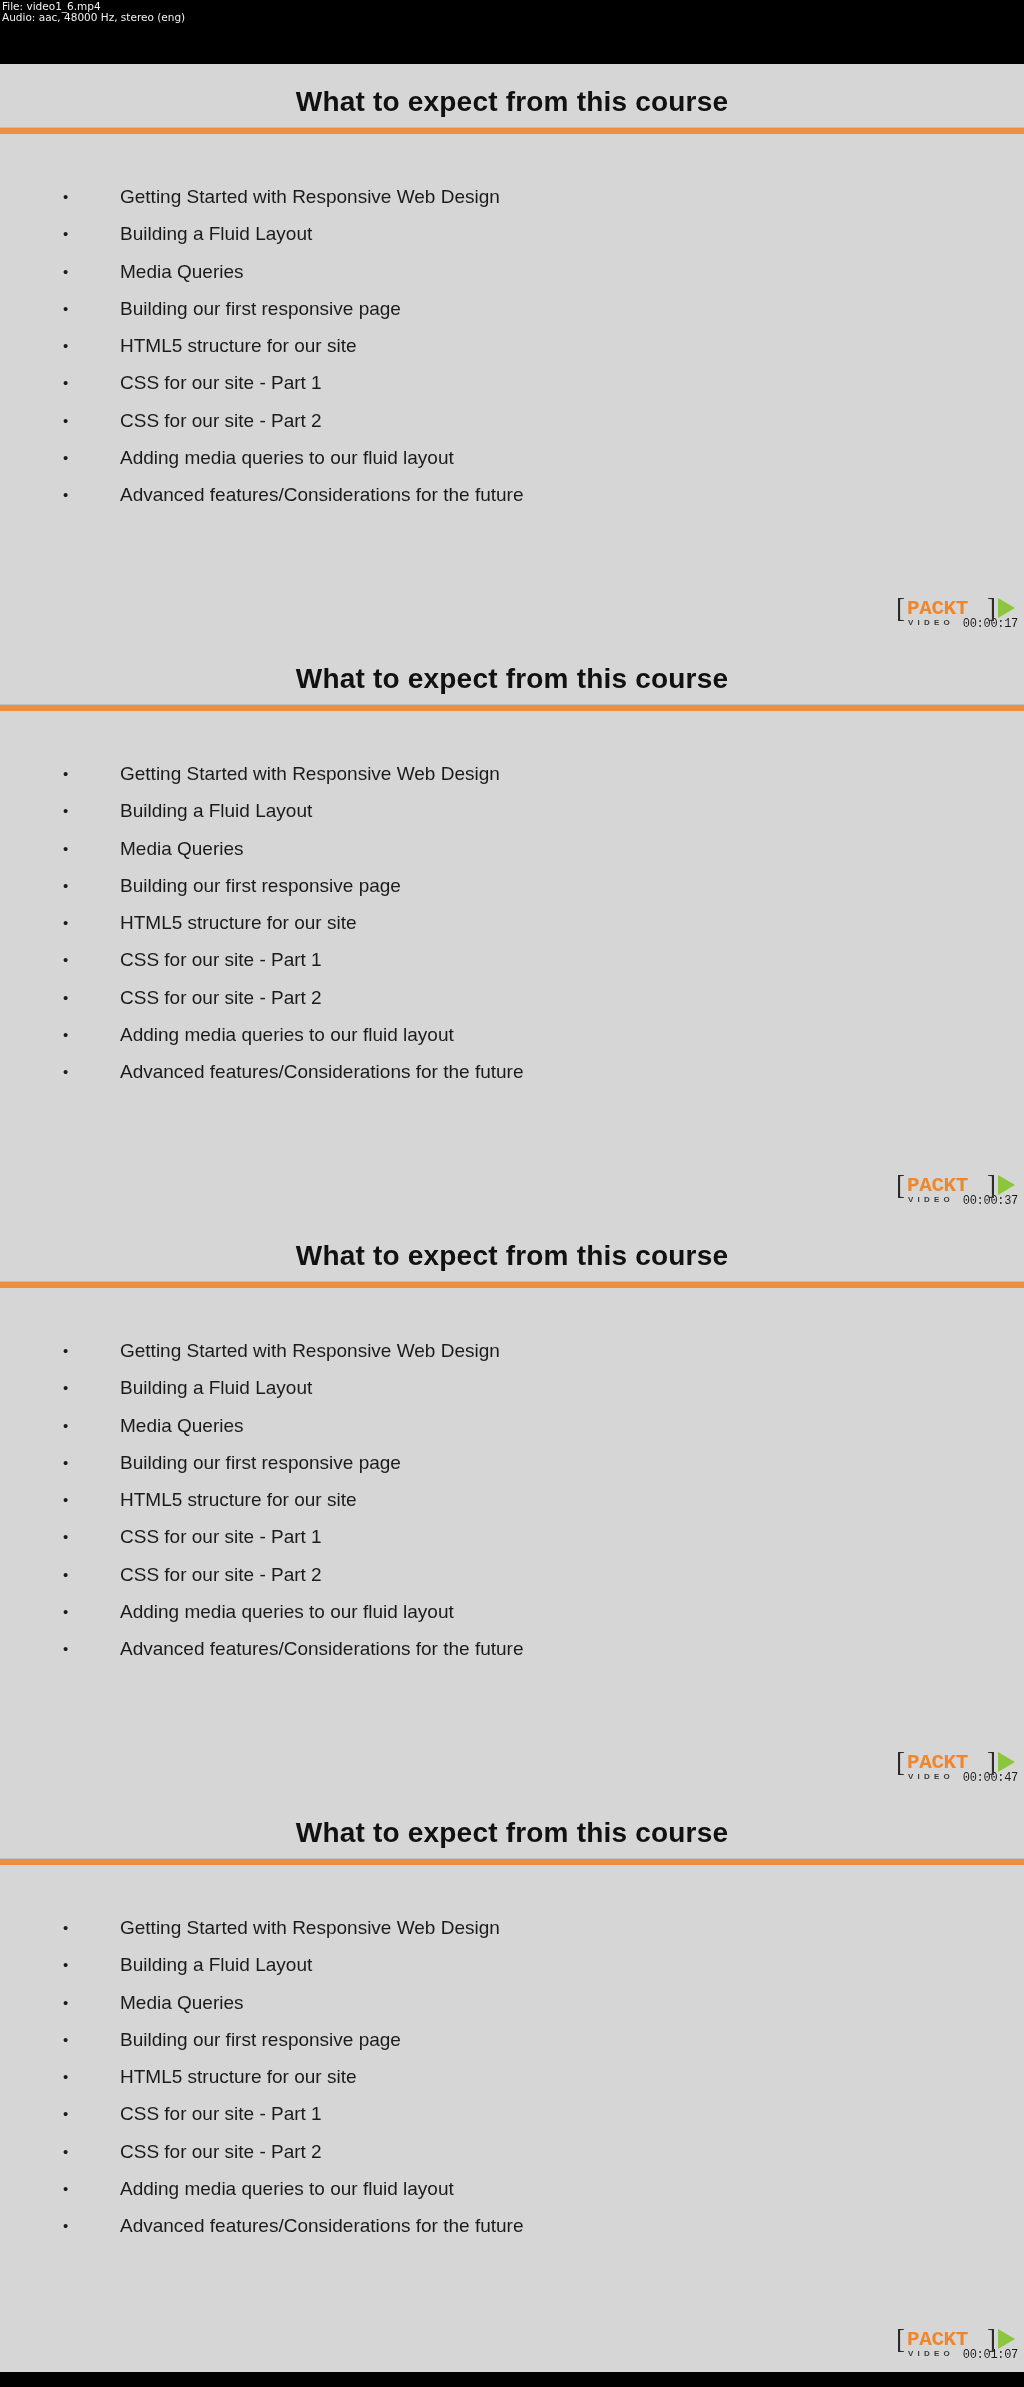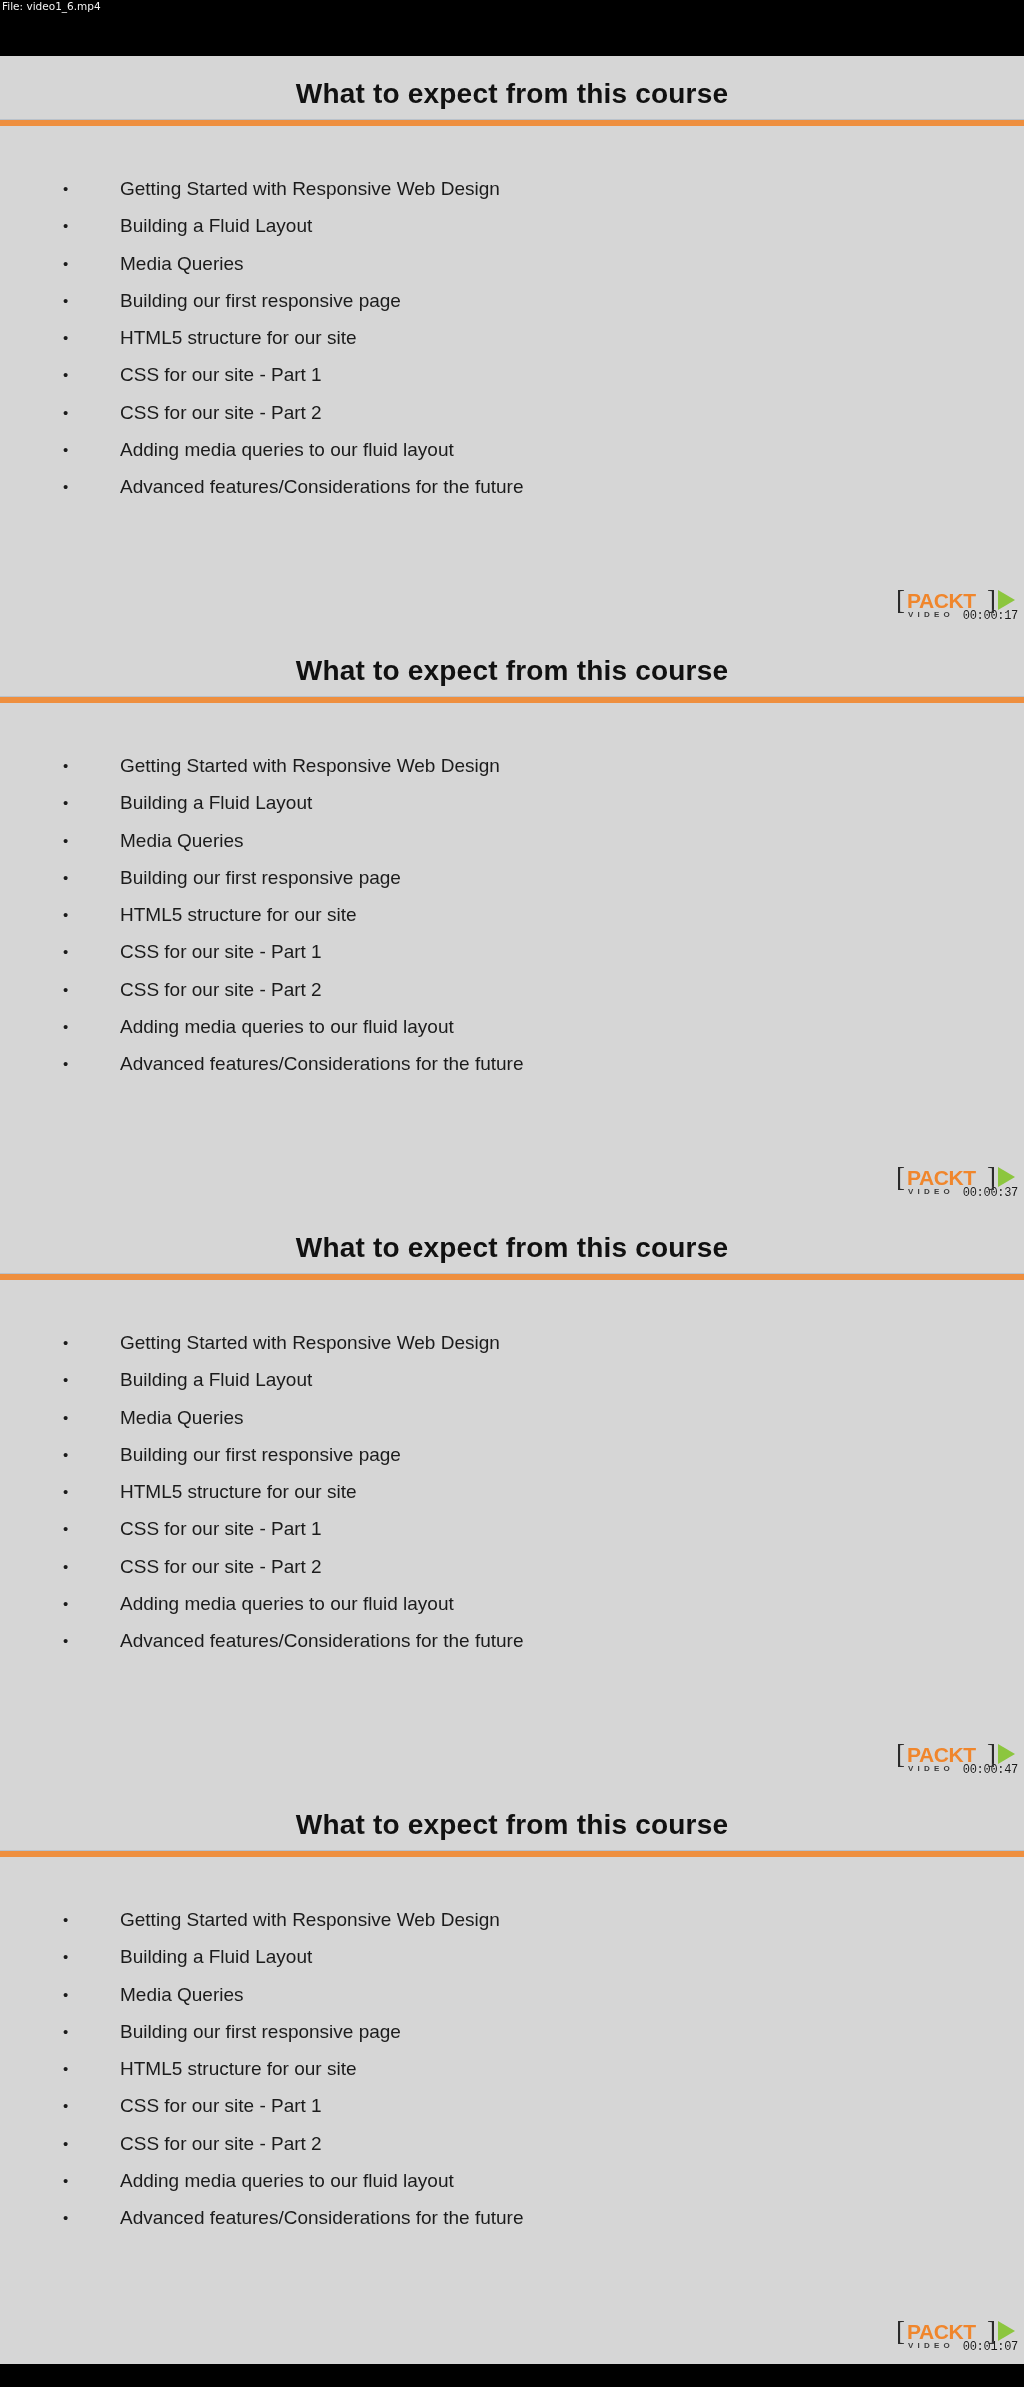--- a/index.html
+++ b/index.html
@@ -11,21 +11,21 @@
   body {
     width: 1024px;
     height: 2387px;
     overflow: hidden;
     font-family: "Liberation Sans", sans-serif;
   }
 
   
   #meta-header {
     width: 1024px;
-    height: 56px;
+    height: 64px;
     background: #000000;
     color: #ffffff;
     padding: 0;
     box-sizing: border-box;
     overflow: hidden;
   }
   #meta-header .meta-line {
     font-family: "DejaVu Sans", sans-serif;
     font-size: 10.5px;
     line-height: 11.2px;
@@ -149,21 +149,21 @@
   .logo-bracket.right { left: 93px; }
   .logo-word {
     position: absolute;
     left: 13px;
     top: 1px;
     font-size: 21px;
     line-height: 25px;
     font-weight: bold;
     color: #f0862c;
     letter-spacing: -0.4px;
-    font-family: Liberation Sans, sans-serif;
+    font-family: Liberation Mono, monospace;
   }
   .logo-play {
     position: absolute;
     left: 104px;
     top: 3px;
     width: 0;
     height: 0;
     border-top: 10px solid transparent;
     border-bottom: 10px solid transparent;
     border-left: 17px solid #8cc63e;
@@ -189,20 +189,21 @@
     font-family: Liberation Mono, monospace;
     letter-spacing: -0.3px;
     text-shadow: 0 0 1px rgba(255,255,255,0.6);
   }
 </style>
 </head>
 <body>
 
 <div id="meta-header">
   <div class="meta-line">File: video1_6.mp4</div>
+  <div class="meta-line">Audio: aac, 48000 Hz, stereo (eng)</div>
 </div>
 
 <div id="frames">
     <div class="frame f1">
       <div class="slide">
         <div class="slide-title">What to expect from this course</div>
         <div class="title-rule"></div>
         <div class="title-bar"></div>
         <ul class="bullets">
           <li>

